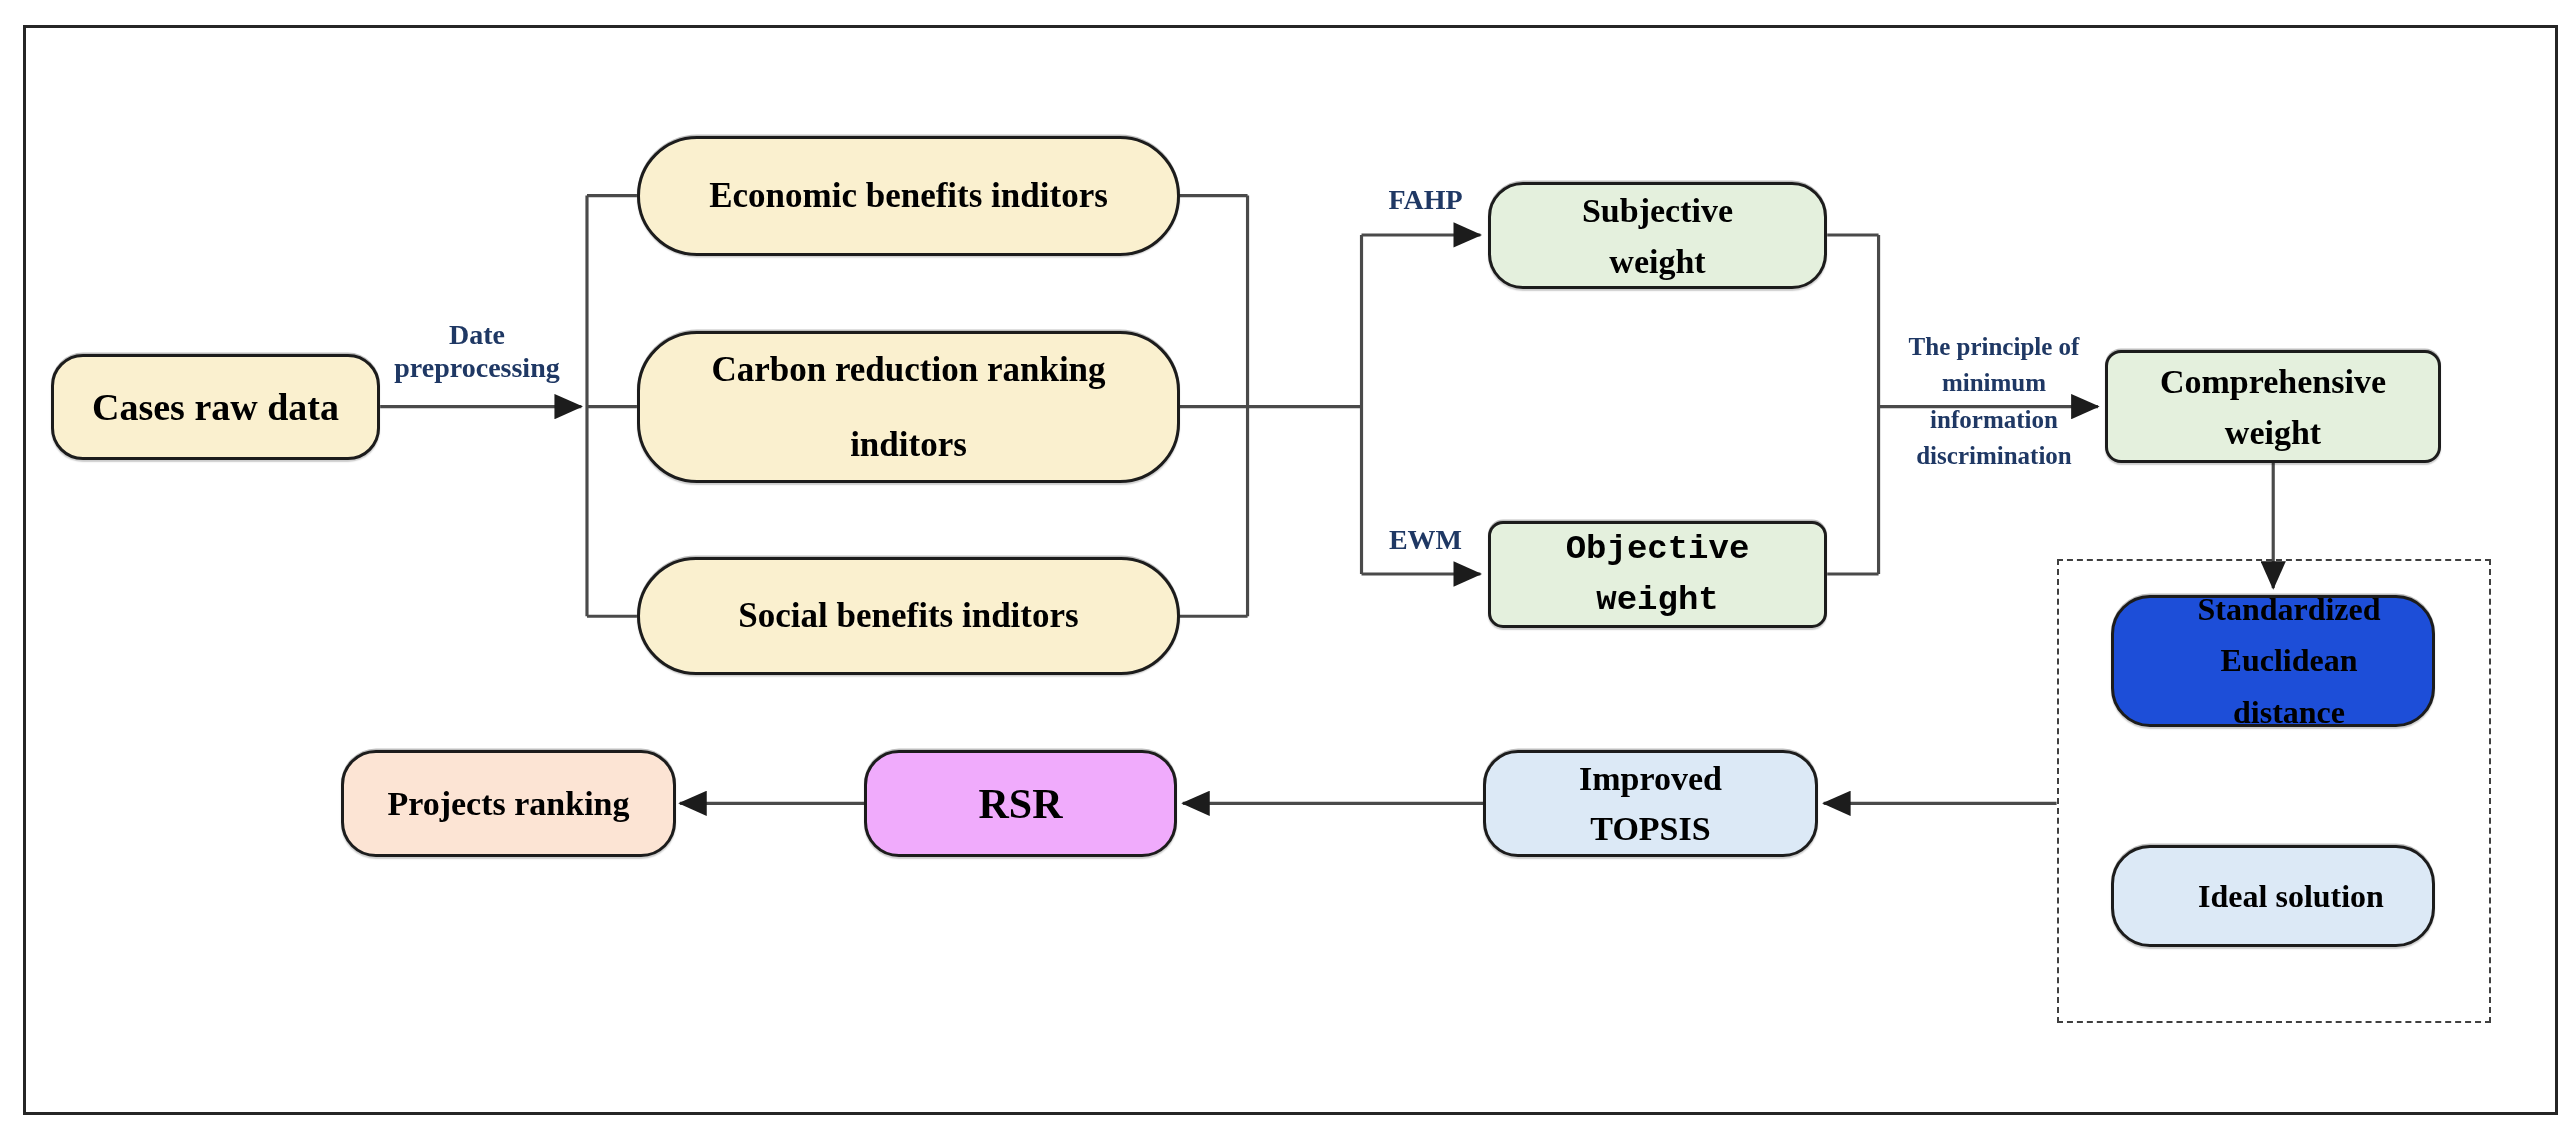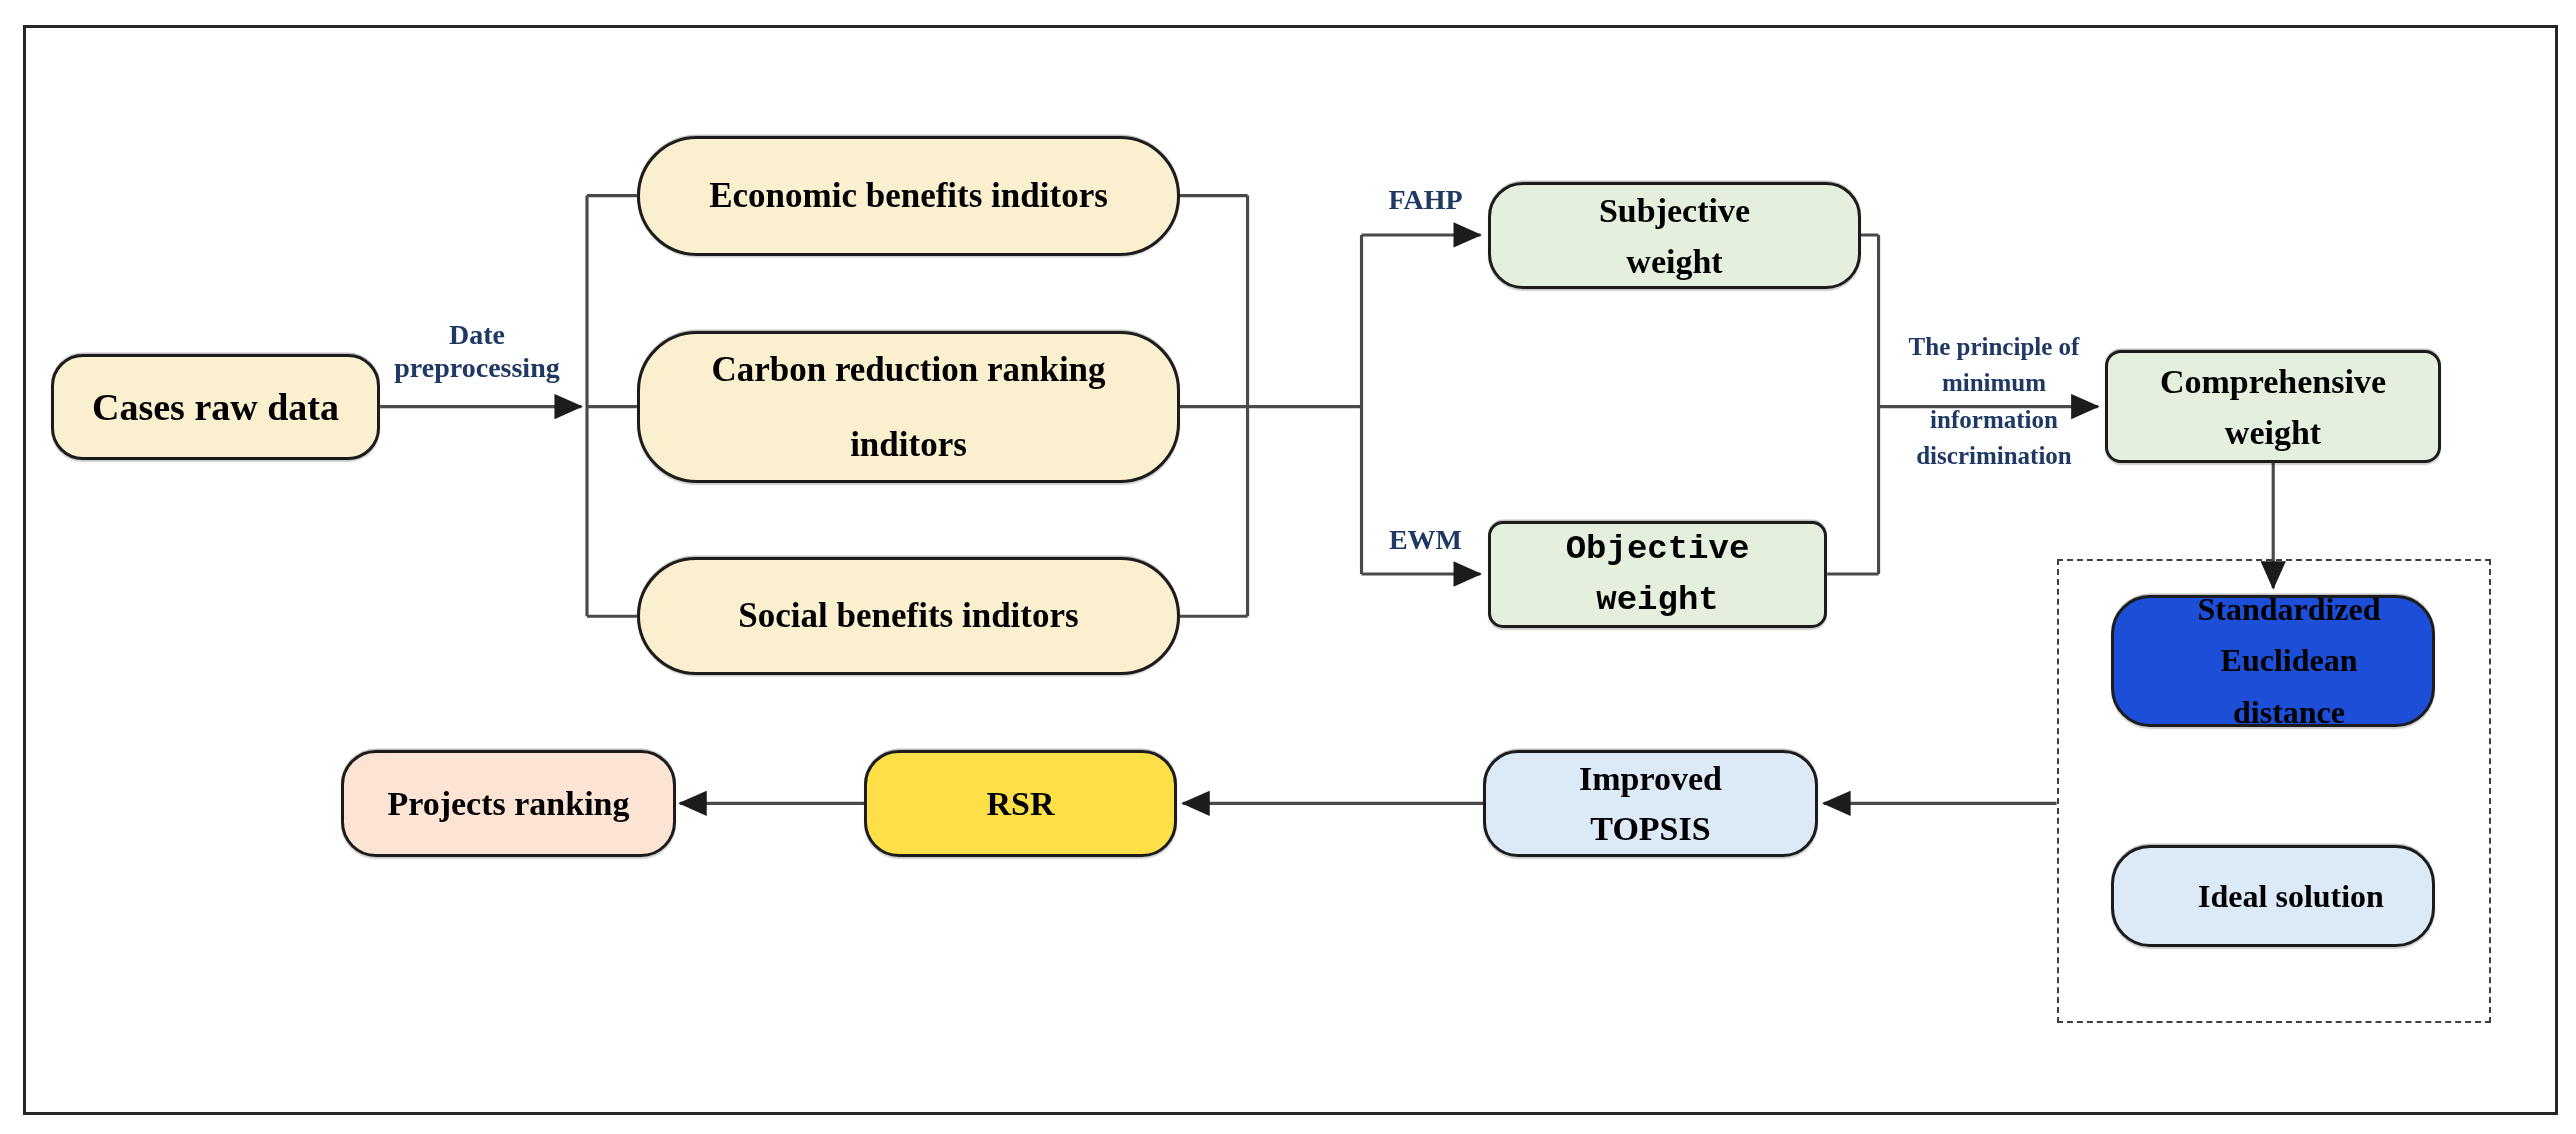--- a/index.html
+++ b/index.html
@@ -78,39 +78,39 @@
 
 <div class="node" style="left: 51px; top: 354px; width: 329px; height: 106px; border-radius: 32px; font-size: 38px; background-color: rgb(250, 240, 207);">Cases raw data</div>
 
 <div class="node" style="left: 637px; top: 136px; width: 543px; height: 120px; border-radius: 60px; font-size: 35px; background-color: rgb(250, 240, 207);">Economic benefits inditors</div>
 
 <div class="node" style="left: 637px; top: 331px; width: 543px; height: 152px; border-radius: 60px; font-size: 35px; line-height: 2.15; background-color: rgb(250, 240, 207);">Carbon reduction ranking
 inditors</div>
 
 <div class="node" style="left: 637px; top: 557px; width: 543px; height: 118px; border-radius: 60px; font-size: 35px; background-color: rgb(250, 240, 207);">Social benefits inditors</div>
 
-<div class="node" style="left: 1488px; top: 182px; width: 373px; height: 107px; border-radius: 35px; font-size: 34px; line-height: 1.5; background-color: rgb(228, 240, 221);">Subjective
+<div class="node" style="left: 1488px; top: 182px; width: 339px; height: 107px; border-radius: 35px; font-size: 34px; line-height: 1.5; background-color: rgb(228, 240, 221);">Subjective
 weight</div>
 
 <div class="node" style="left: 1488px; top: 521px; width: 339px; height: 107px; border-radius: 15px; font-size: 34px; line-height: 1.5; background-color: rgb(228, 240, 221); font-family: Liberation Mono, monospace;">Objective
 weight</div>
 
 <div class="node" style="left: 2105px; top: 350px; width: 336px; height: 113px; border-radius: 16px; font-size: 34px; line-height: 1.5; background-color: rgb(228, 240, 221);">Comprehensive
 weight</div>
 
 <div class="node" style="left: 2111px; top: 595px; width: 324px; height: 132px; border-radius: 39px; font-size: 32px; line-height: 1.6; background-color: #1d4ed8; padding-left: 32px;">Standardized
 Euclidean
 distance</div>
 
 <div class="node" style="left: 2111px; top: 845px; width: 324px; height: 102px; border-radius: 39px; font-size: 32px; background-color: rgb(220, 233, 246); padding-left: 36px;">Ideal solution</div>
 
 <div class="node" style="left: 1483px; top: 750px; width: 335px; height: 107px; border-radius: 35px; font-size: 34px; line-height: 1.45; background-color: rgb(220, 233, 246);">Improved
 TOPSIS</div>
 
-<div class="node" style="left: 864px; top: 750px; width: 313px; height: 107px; border-radius: 35px; font-size: 34px; background-color: #fde047;">RSR</div>
+<div class="node" style="left: 864px; top: 750px; width: 313px; height: 107px; border-radius: 35px; font-size: 42px; background-color: #f0abfc;">RSR</div>
 
 <div class="node" style="left: 341px; top: 750px; width: 335px; height: 107px; border-radius: 35px; font-size: 34px; background-color: rgb(252, 228, 212);">Projects ranking</div>
 
 <div class="edge-label" style="left:354px;top:318px;width:246px;font-size:28px;line-height:1.18;">Date
 preprocessing</div>
 
 <div class="edge-label" style="left:1369px;top:184px;width:113px;font-size:28px;">FAHP</div>
 
 <div class="edge-label" style="left:1369px;top:524px;width:113px;font-size:28px;">EWM</div>
 

